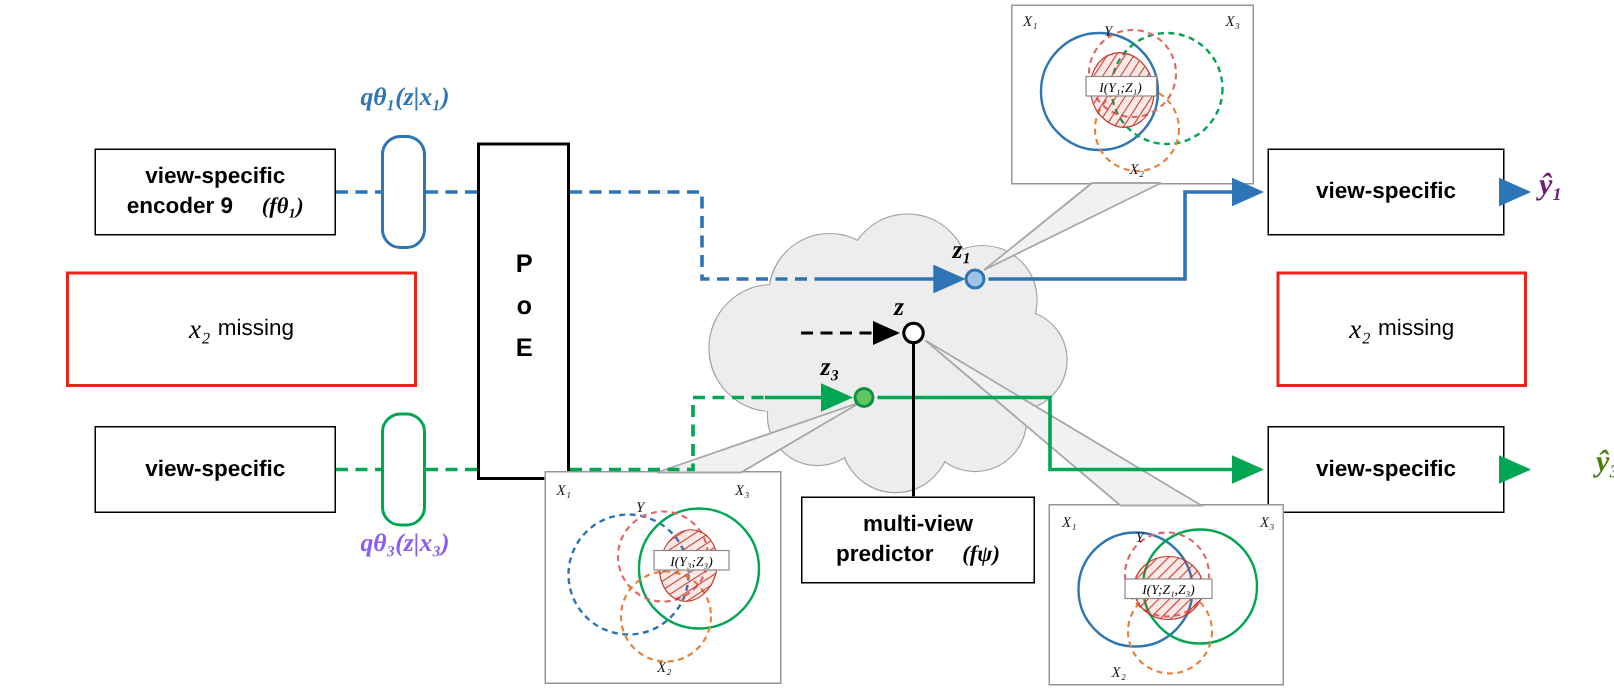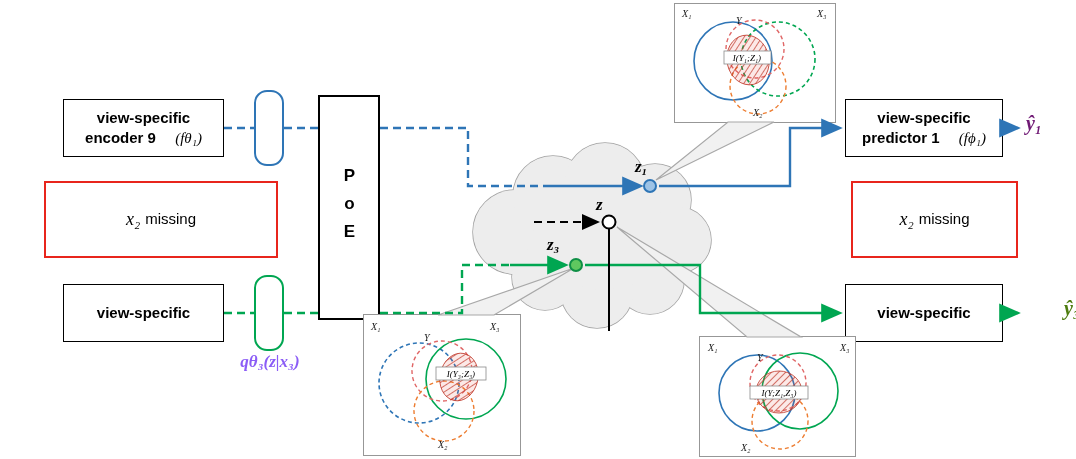--- a/index.html
+++ b/index.html
@@ -2,21 +2,21 @@
 <html><head>
 <meta charset="utf-8">
 <style>
   * { margin:0; padding:0; box-sizing:border-box; }
   body { font-family:"Liberation Sans", sans-serif; background:#ffffff; }
   .canvas { position:relative; width:1076px; height:459px; background:#fff; overflow:hidden; }
 
   .box { position:absolute; background:#fff; border:1.6px solid #000; display:flex;
          flex-direction:column; align-items:center; justify-content:center; text-align:left;
          font-weight:bold; font-size:15px; line-height:1.35; z-index:2; }
-  .math { font-family:"Liberation Serif", serif; font-style:italic; font-weight:normal;margin-left:15px; }
+  .math { font-family:"Liberation Serif", serif; font-style:italic; font-weight:bold;margin-left:15px; }
 
   .enc1 { left:63px;  top:99px;  width:161px; height:58px; }
   .enc3 { left:63px;  top:284px; width:161px; height:58px; }
   .pred1{ left:845px; top:99px;  width:158px; height:58px; }
   .pred3{ left:845px; top:284px; width:158px; height:58px; }
 
   .missing { border:2.6px solid #e8251c; font-weight:normal; flex-direction:row; gap:5px; font-size:15px; }
   .missL { left:44px;  top:181px; width:234px; height:77px; }
   .missR { left:851px; top:181px; width:167px; height:77px; }
   .mx { font-family:"Liberation Serif", serif; font-style:italic; font-size:18px; }
@@ -97,35 +97,39 @@
 
   <div class="box missing missL">
     <span class="mx">x₂</span>
     <span>missing</span>
   </div>
   <div class="box missing missR">
     <span class="mx">x₂</span>
     <span>missing</span>
   </div>
 
+  <div class="qlabel q1">qθ₁(z|x₁)</div>
   <div class="qlabel q3">qθ₃(z|x₃)</div>
   <div class="capsule cap-blue"></div>
   <div class="capsule cap-green"></div>
 
   <div class="poe">
     <span class="poe-text">PoE</span>
   </div>
 
+  <div class="box mv">
+    <div>multi-view</div>
+    <div>
+      <span>predictor</span>
+      <span class="math">(fψ)</span>
+    </div>
+  </div>
 
   <div class="box pred1">
     <div>view-specific</div>
-    <div>
-      <span>predictor 1</span>
-      <span class="math">(fϕ₁)</span>
-    </div>
   </div>
   <div class="box pred3">
     <div>view-specific</div>
   </div>
 
   <div class="yhat y1">ŷ₁</div>
   <div class="yhat y3">ŷ₃</div>
 
   <div class="inset vt">
     <svg width="160" height="118" viewBox="0 0 160 118">

